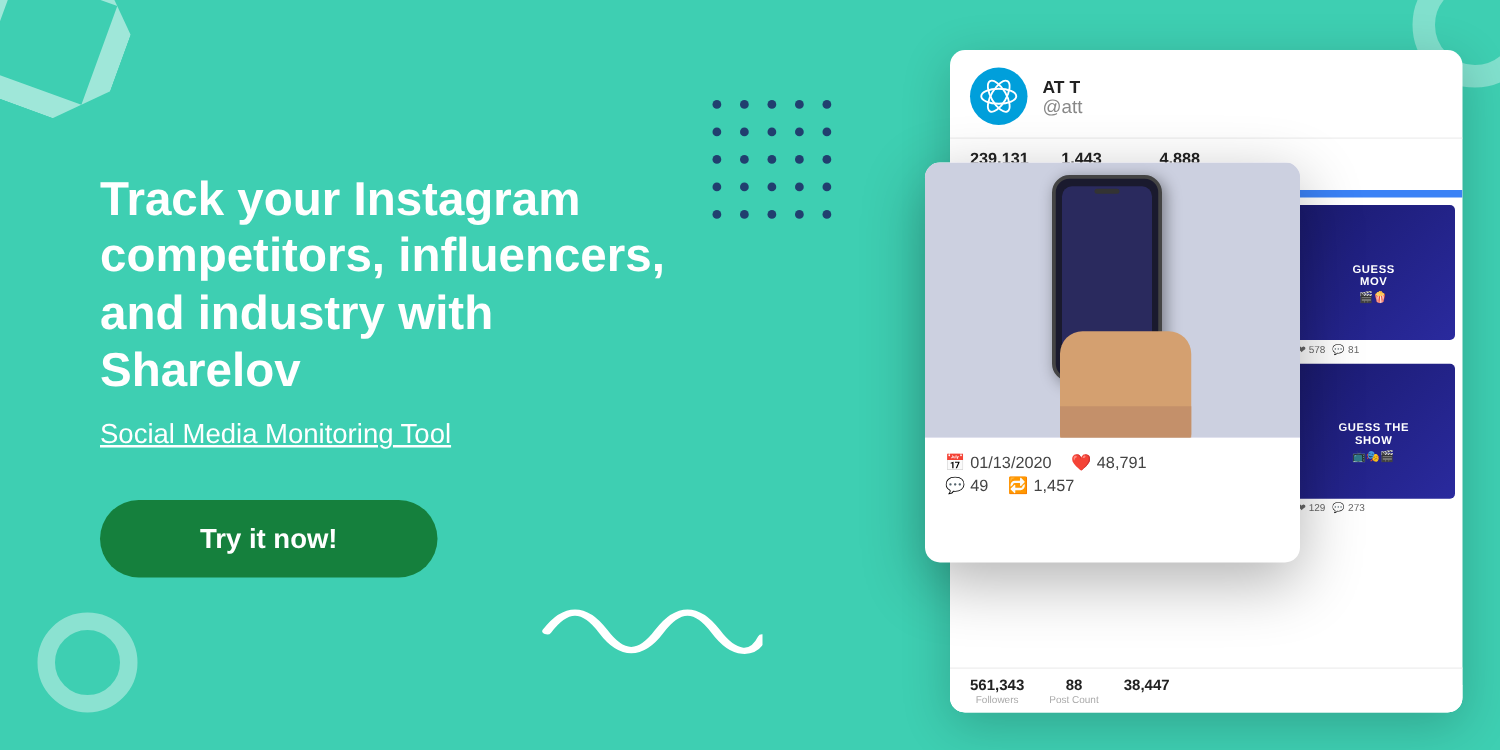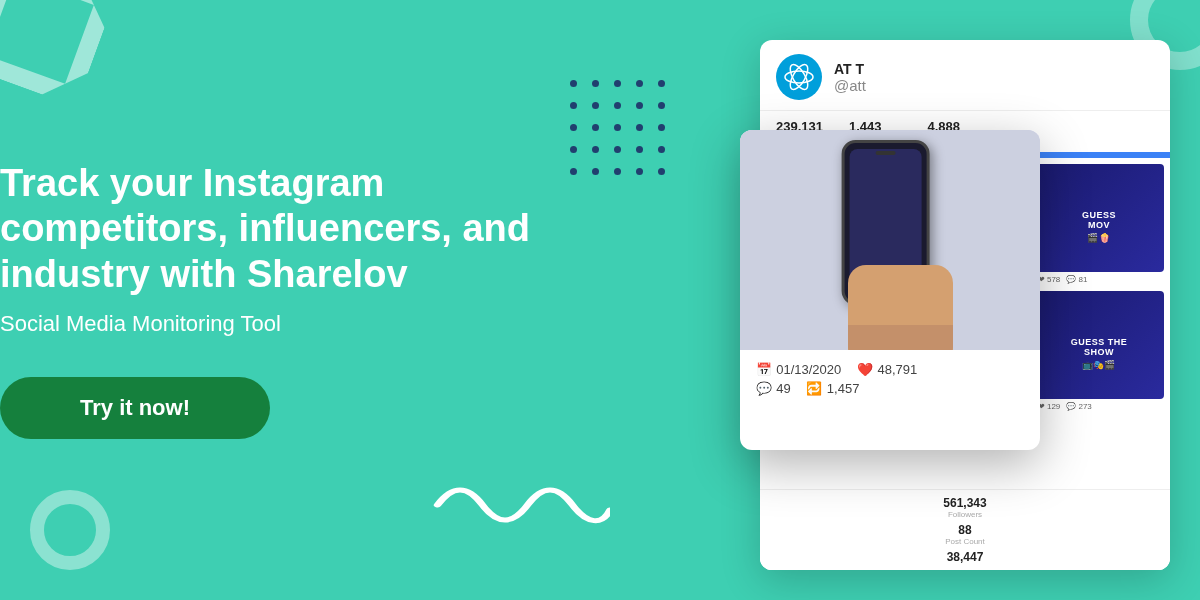--- a/index.html
+++ b/index.html
@@ -63,37 +63,39 @@
       height: 7px;
       border-radius: 50%;
       background-color: #1a1a5e;
       opacity: 0.8;
     }
 
     
     .left-content {
       position: relative;
       z-index: 2;
+      padding-left: 80px;
       width: 560px;
       flex-shrink: 0;
     }
 
     .main-headline {
       font-size: 38px;
       font-weight: 800;
       color: #fff;
       line-height: 1.2;
       margin-bottom: 14px;
     }
 
     .sub-headline {
       font-size: 22px;
       font-weight: 400;
       color: #fff;
       margin-bottom: 40px;
+      text-decoration: underline;
     }
 
     .cta-button {
       display: inline-block;
       background-color: #15803d;
       color: #fff;
       font-size: 22px;
       font-weight: 600;
       padding: 18px 80px;
       border-radius: 50px;
@@ -319,29 +321,28 @@
     .icon-text {
       display: flex;
       align-items: center;
       gap: 4px;
     }
 
     
     .bottom-stats {
       display: flex;
       padding: 6px 16px;
-      gap: 4px;
+      gap: 20px;
       border-top: 1px solid #eee;
       position: absolute;
       bottom: 0;
       left: 0;
       right: 0;
       background: #fff;
       font-size: 10px;
-      flex-direction: column;
     }
 
     .bottom-stat {
       text-align: center;
     }
 
     .bstat-val {
       font-weight: 700;
       font-size: 12px;
       color: #222;

